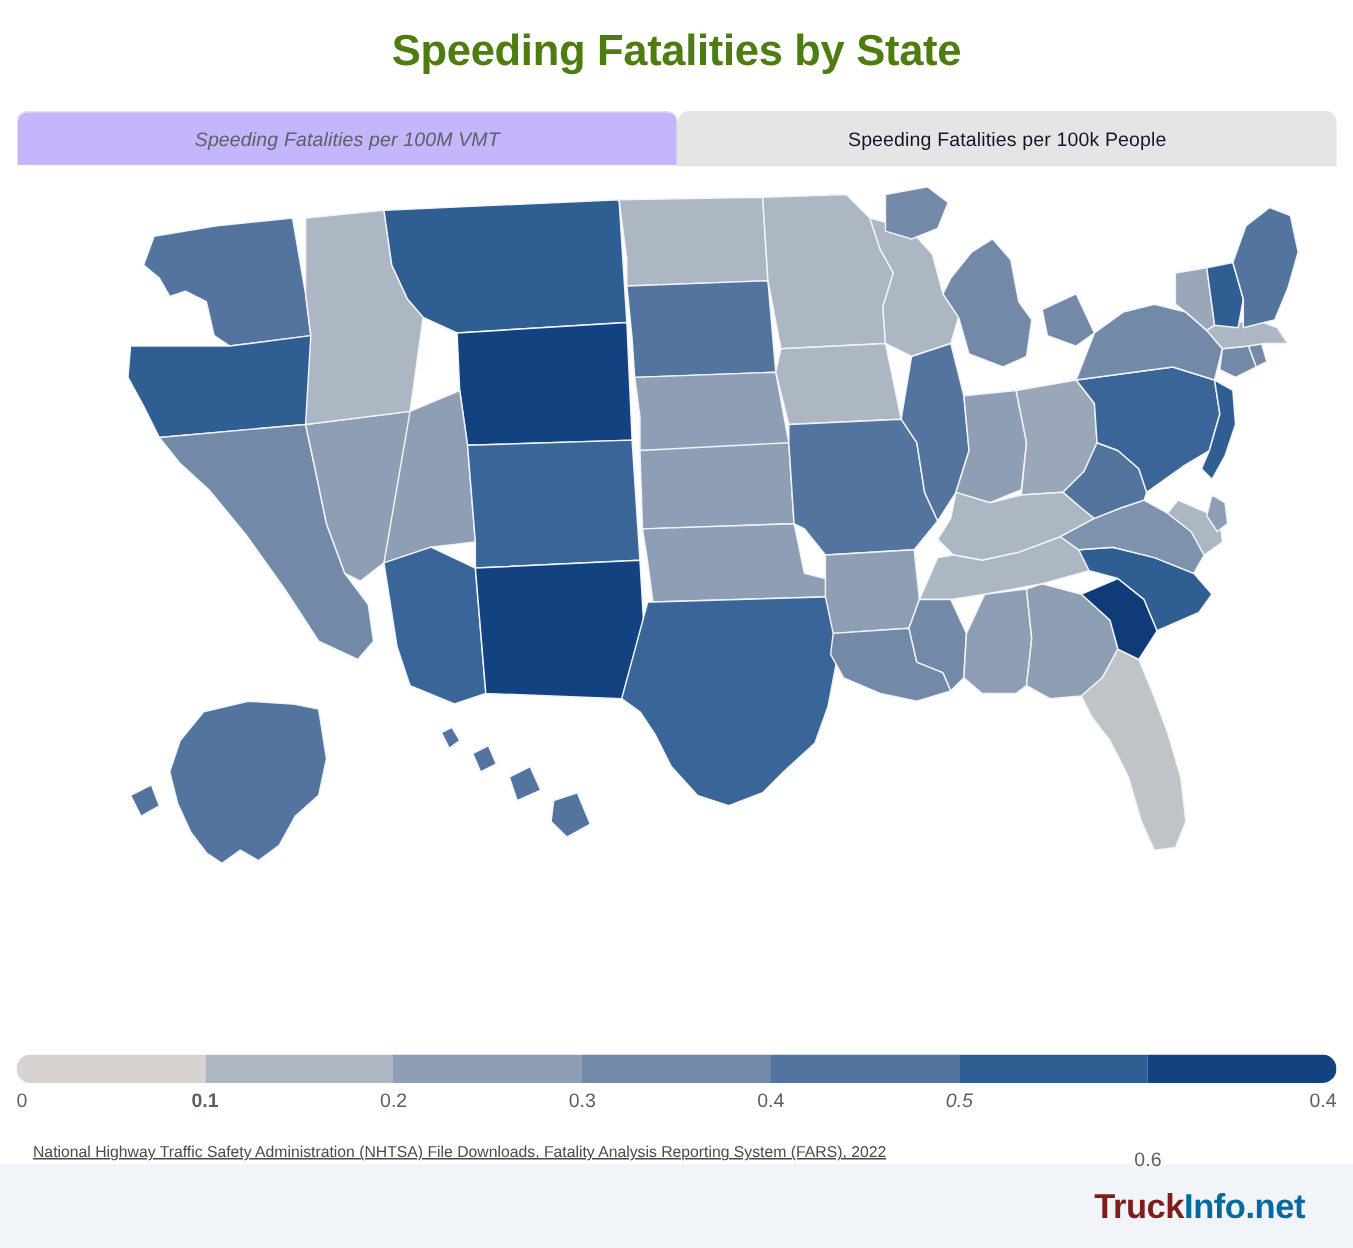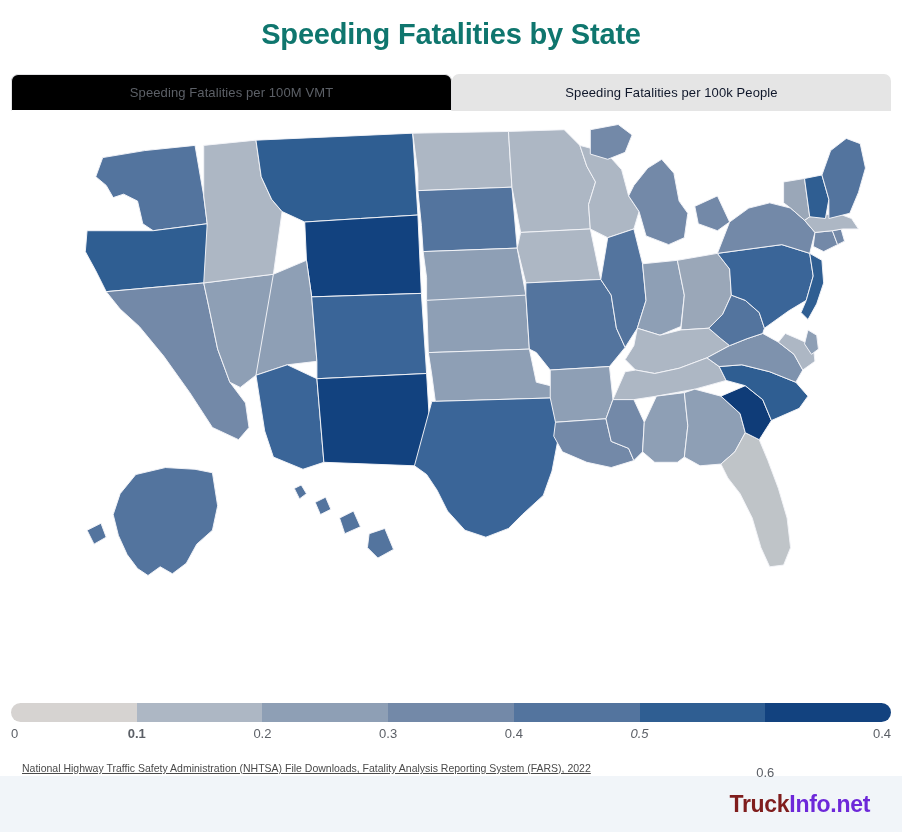--- a/index.html
+++ b/index.html
@@ -15,21 +15,21 @@
     width: 902px; height: 832px;
     background: #ffffff;
     display: flex;
     flex-direction: column;
   }
   
   .title {
     text-align: center;
     font-size: 29px;
     font-weight: bold;
-    color: #0f766e;
+    color: #4d7c0f;
     letter-spacing: -0.2px;
     margin: 17px 0 0 0;
     line-height: 1.2;
   }
   
   .tabs {
     display: flex;
     margin: 22px 11px 0 11px;
     height: 37px;
   }
@@ -38,27 +38,28 @@
     display: flex;
     align-items: center;
     justify-content: center;
     font-size: 13px;
     color: #6b6f76;
     cursor: pointer;
     user-select: none;
     letter-spacing: 0.1px;
   }
   .tab.active {
-    background: #000000;
+    background: #c4b5fd;
     border: 1px solid #e2e2e4;
     border-radius: 7px 7px 0 0;
     border-bottom: 1px solid #ffffff;
     color: #5c6067;
     position: relative;
     z-index: 2;
+    font-style: italic;
   }
   .tab.inactive {
     background: #e5e5e5;
     border-radius: 7px 7px 0 0;
     color: #0f172a;
   }
   
   .map-wrap {
     flex: 1 1 auto;
     position: relative;
@@ -119,21 +120,21 @@
     justify-content: flex-end;
     padding-right: 32px;
     margin-top: auto;
   }
   .logo {
     font-size: 23px;
     font-weight: bold;
     letter-spacing: -0.3px;
   }
   .logo .l1 { color: #7f1d1d; }
-  .logo .l2 { color: #6d28d9; }
+  .logo .l2 { color: #0369a1; }
 </style>
 </head>
 <body>
 
 <div class="page">
 
   <h1 class="title">Speeding Fatalities by State</h1>
 
   <div class="tabs">
     <div class="tab active">

